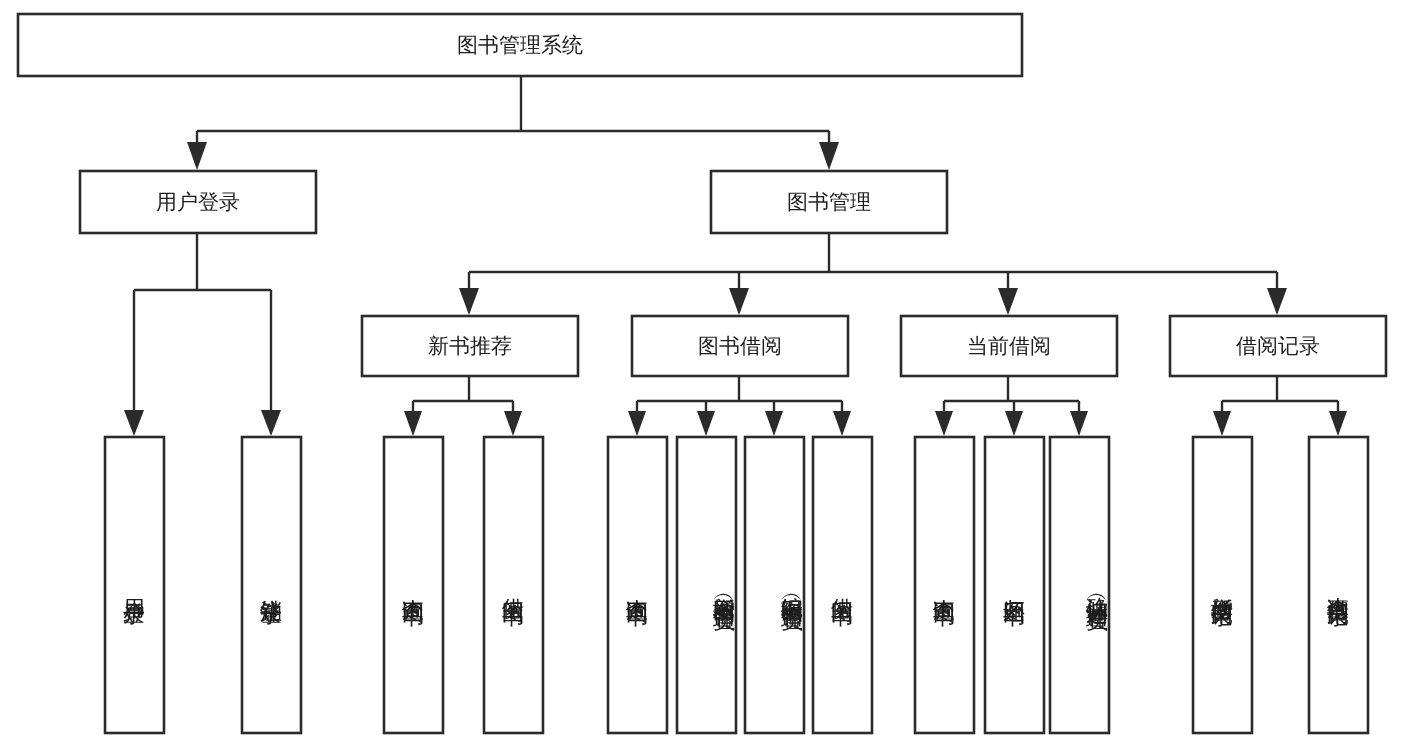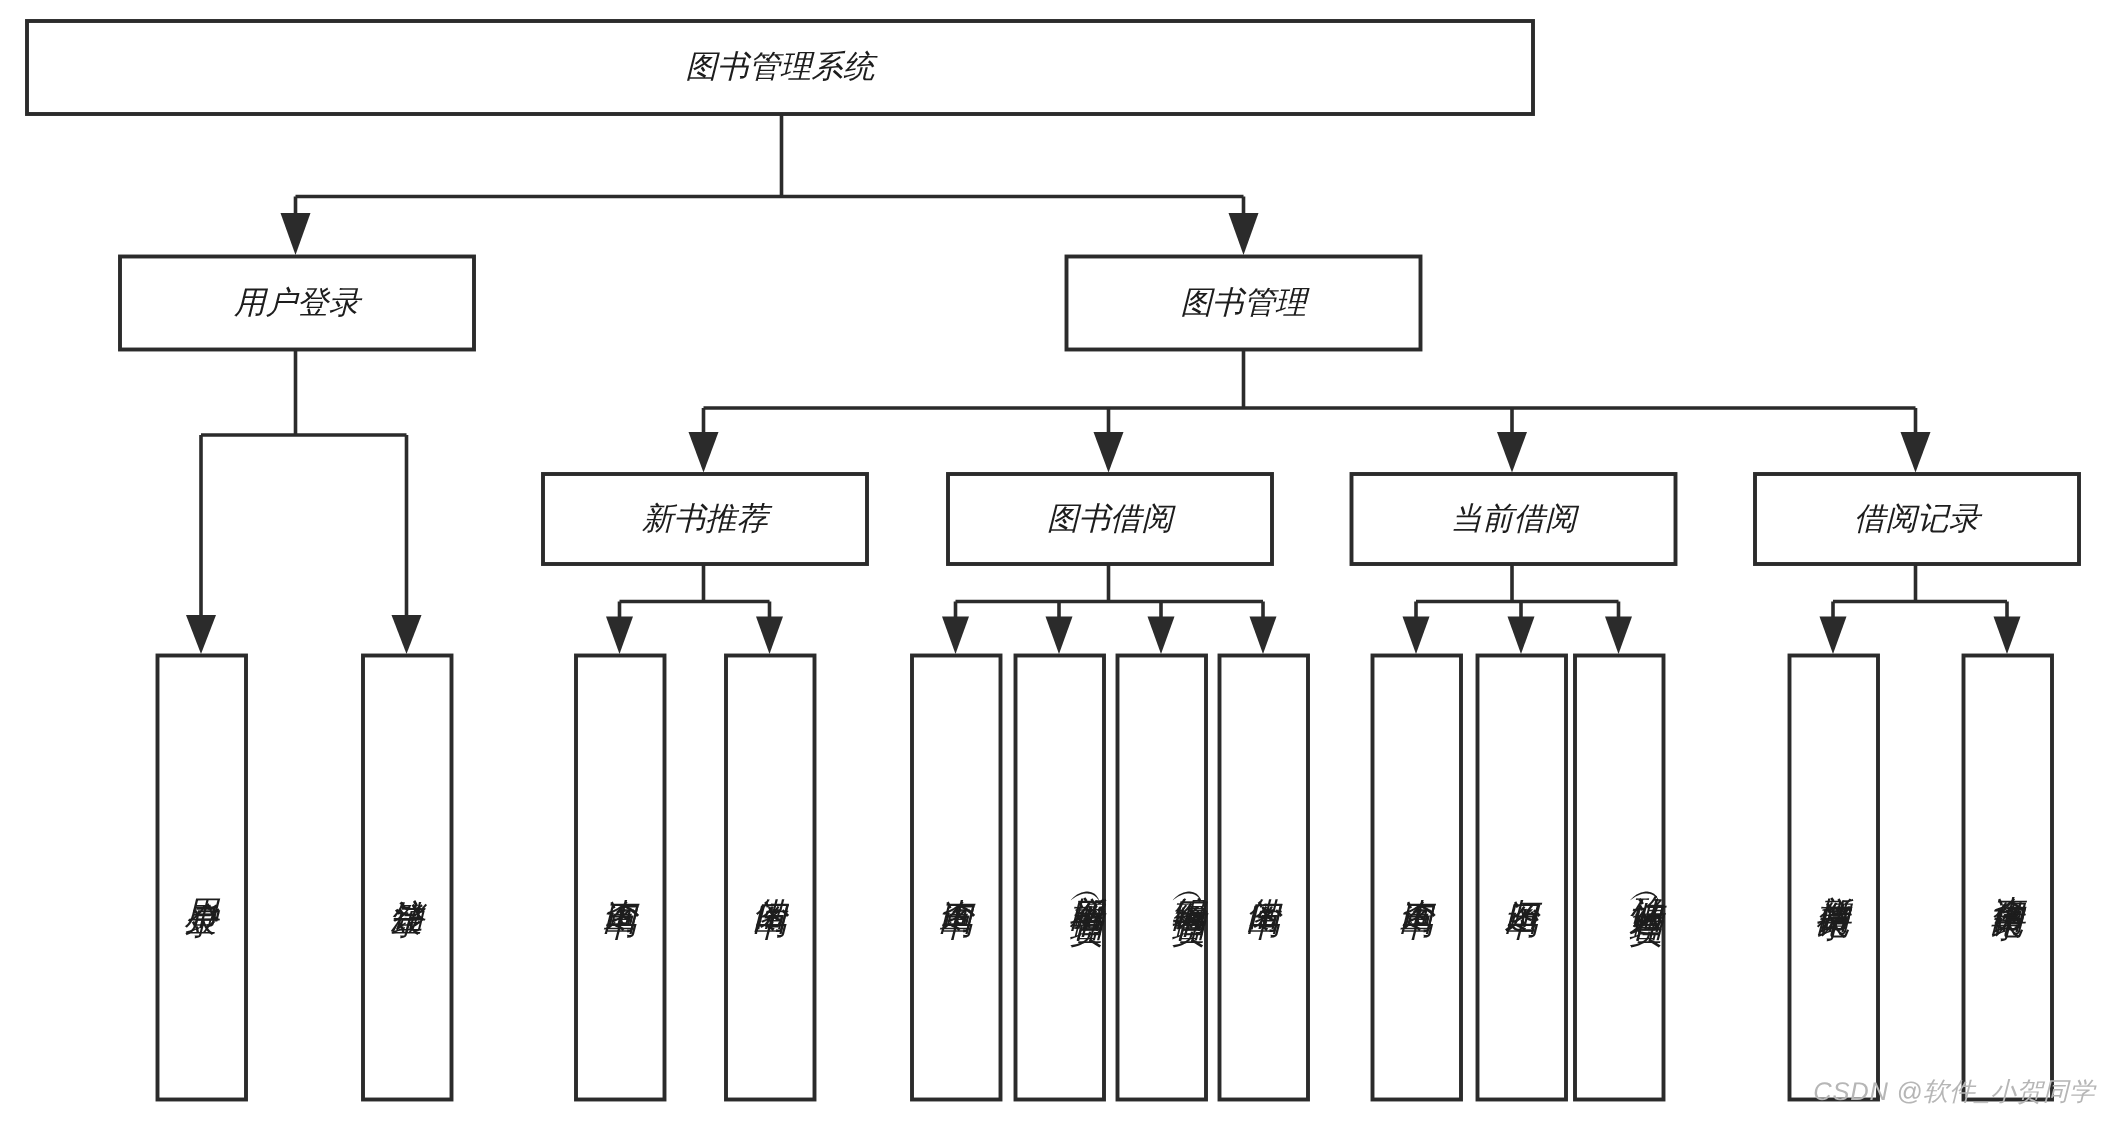--- a/index.html
+++ b/index.html
@@ -11,21 +11,20 @@
     width: 1405px;
     height: 747px;
     font-family: "Liberation Sans", "DejaVu Sans", sans-serif;
     overflow: hidden;
     position: relative;
   }
   #diagram-root {
     position: relative;
     width: 1405px;
     height: 747px;
-    font-style: italic;
   }
   svg#chart-svg {
     position: absolute;
     top: 0;
     left: 0;
     width: 1405px;
     height: 747px;
   }
   .node-box {
     fill: #ffffff;
@@ -206,15 +205,14 @@
   <div class="node-label-v" style="left:745px; top:437px; width:59px; height:296px; align-items:flex-start; padding-top:6px; box-sizing:border-box;">编辑图书（管理员）</div>
   <div class="node-label-v" style="left:813px; top:437px; width:59px; height:296px;">借阅图书</div>
 
   <div class="node-label-v" style="left:915px; top:437px; width:59px; height:296px;">查询图书</div>
   <div class="node-label-v" style="left:985px; top:437px; width:59px; height:296px;">归还图书</div>
   <div class="node-label-v" style="left:1050px; top:437px; width:59px; height:296px; align-items:flex-start; padding-top:6px; box-sizing:border-box;">确认归还（管理员）</div>
 
   <div class="node-label-v" style="left:1193px; top:437px; width:59px; height:296px;">新增借阅记录</div>
   <div class="node-label-v" style="left:1309px; top:437px; width:59px; height:296px;">查询借阅记录</div>
 
-  <div class="watermark">CSDN @软件_小贺同学</div>
 
 </div>
 
 </body></html>

